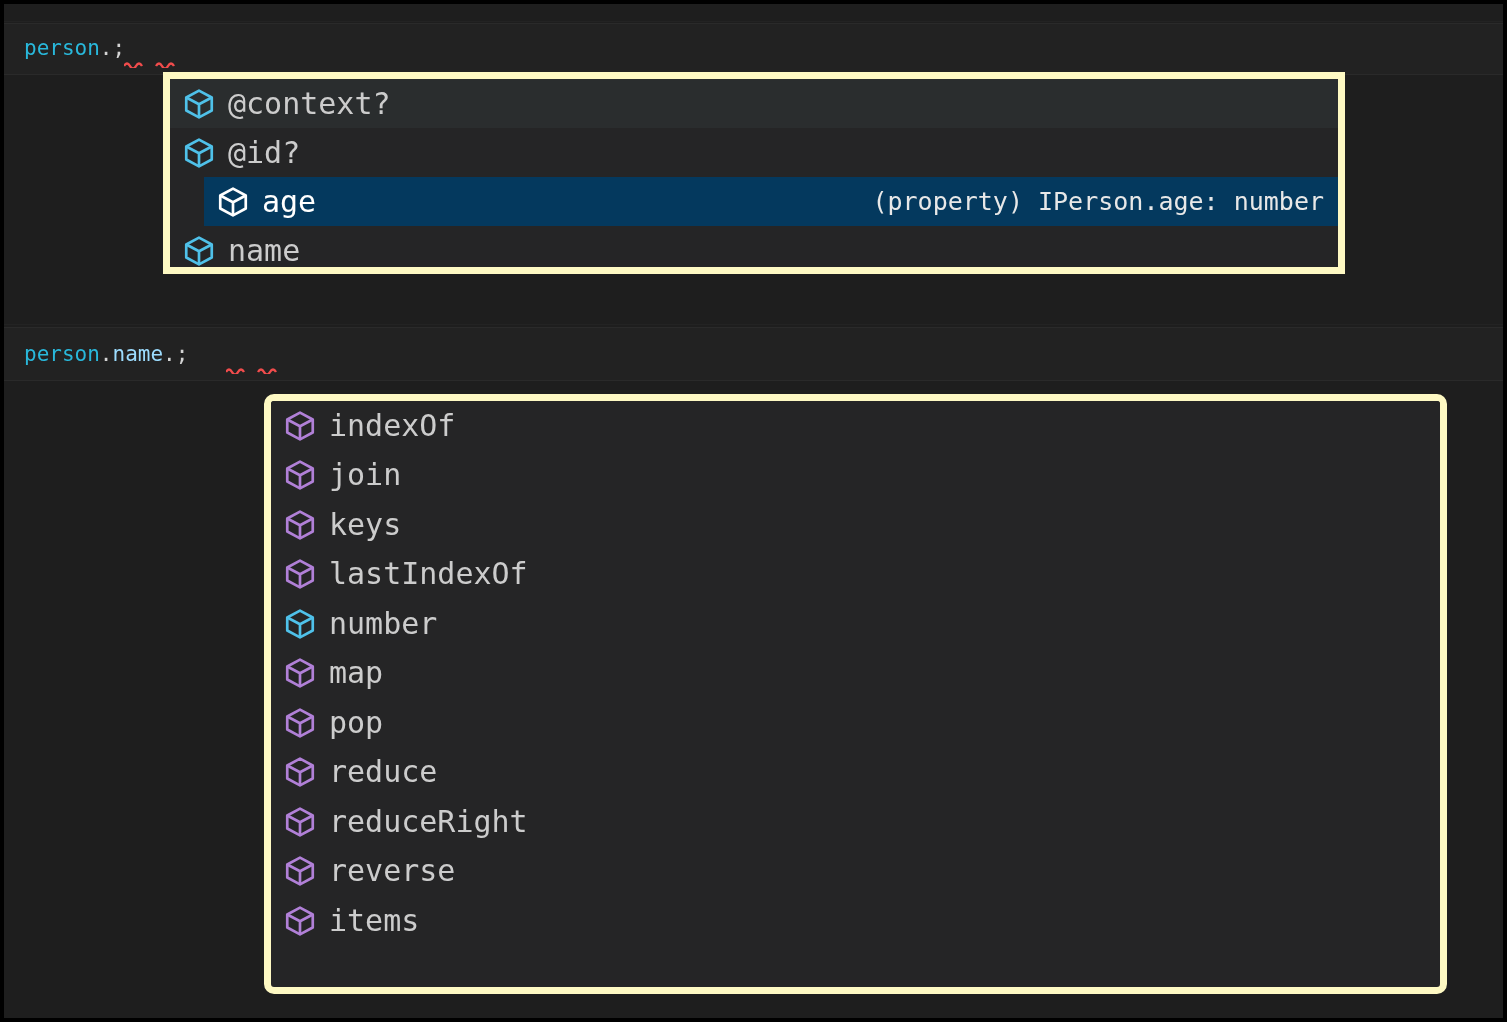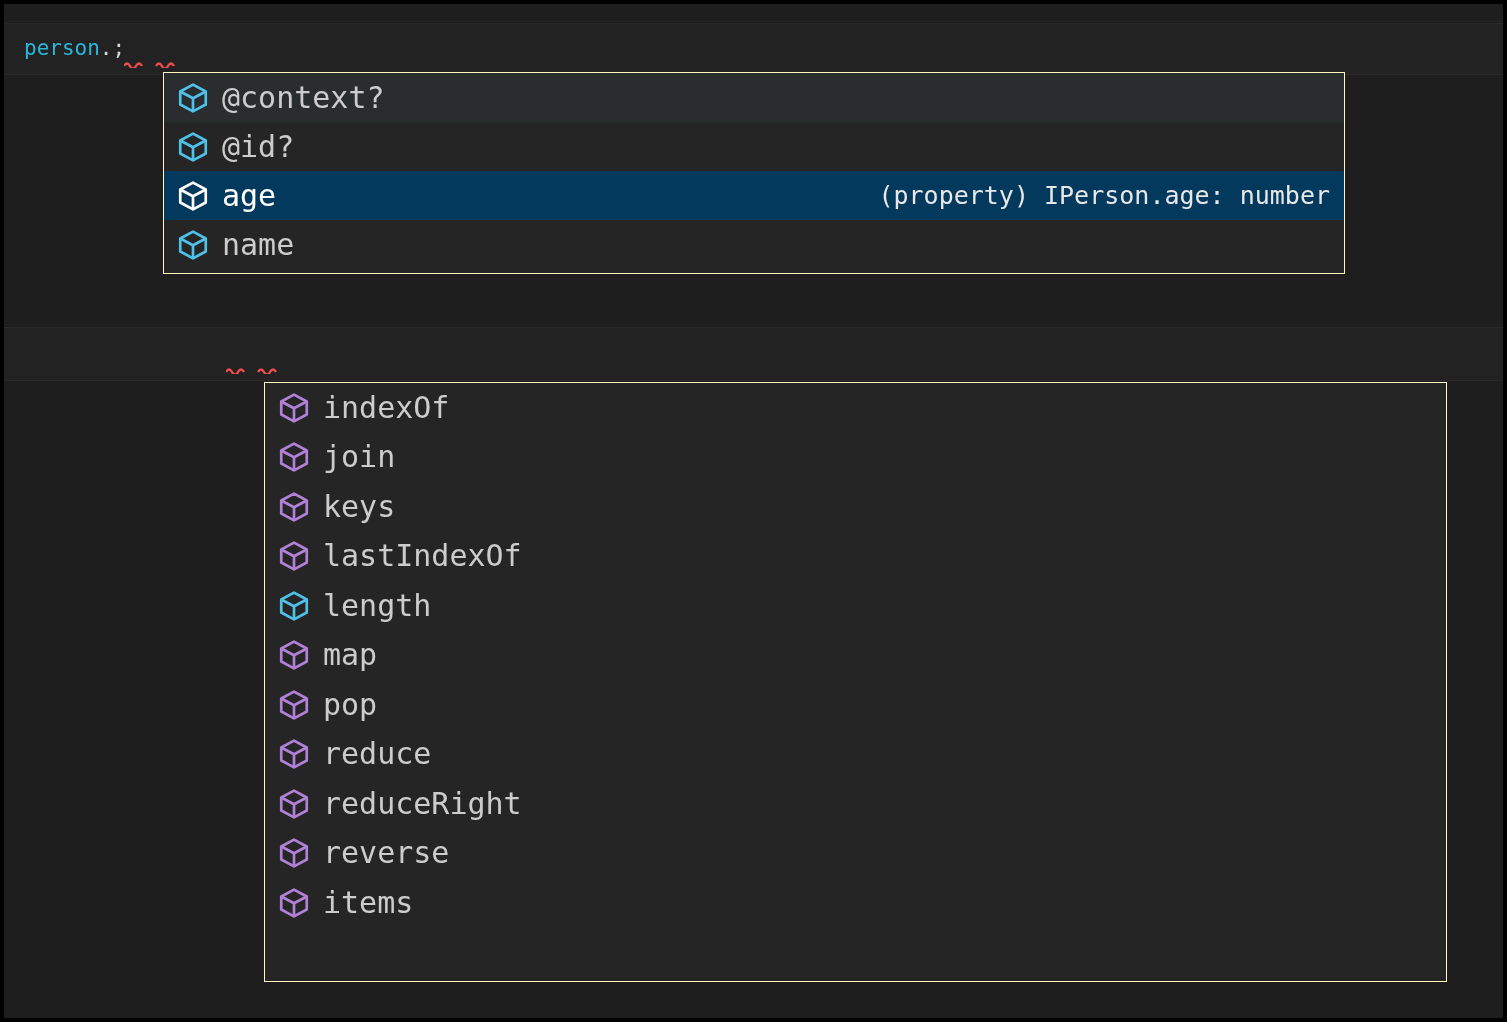--- a/index.html
+++ b/index.html
@@ -59,36 +59,37 @@
     position: absolute;
     height: 7px;
     overflow: hidden;
   }
   .squiggle svg { display: block; }
 
   
   .suggest-widget {
     position: absolute;
     background: #252526;
-    border: 1px solid #fef9c3;
+    border: 7px solid #fef9c3;
     box-sizing: border-box;
     overflow: hidden;
   }
 
   .suggest-row {
     position: relative;
     display: flex;
     align-items: center;
     height: 49px;
     box-sizing: border-box;
     padding-left: 12px;
     background: #252526;
   }
   .suggest-row.focused {
     background: #04395e;
+    margin-left: 34px;
   }
   .suggest-row.hovered {
     background: #2a2d2e;
   }
 
   .row-icon {
     width: 34px;
     height: 34px;
     flex: 0 0 34px;
     margin-right: 12px;
@@ -124,23 +125,24 @@
 
   
   #widget-person {
     left: 159px;
     top: 68px;
     width: 1182px;
     height: 202px;
   }
   #widget-name {
     left: 260px;
-    top: 378px;
+    top: 390px;
     width: 1183px;
     height: 600px;
+    border-radius: 10px;
   }
   #widget-name .suggest-row { height: 49.5px; }
 </style>
 </head>
 <body>
 
 <div class="screen">
 
   <div class="rule" style="top:17px;"></div>
   <div class="current-line" style="top:19px; height:50px;"></div>
@@ -196,20 +198,21 @@
         </svg>
       </span>
       <span class="row-label">name</span>
       <span class="row-detail"></span>
     </div>
   </div>
 
   <div class="rule" style="top:320px;"></div>
   <div class="current-line" style="top:323px; height:52px;"></div>
 
+  <div class="code-line" id="code-line-2" style="left:20px; top:330px;"><span class="tok-var">person</span><span class="tok-punct">.</span><span class="tok-prop">name</span><span class="tok-punct">.</span><span class="tok-punct">;</span></div>
   <div class="squiggle" style="left:222px; top:363px; width:66px;">
     <svg width="66" height="7" viewBox="0 0 66 7" xmlns="http://www.w3.org/2000/svg">
       <path d="M0 5 Q3 0 6 5 T12 5 T18 5" stroke="#f14c4c" stroke-width="2.4" fill="none"></path>
       <path d="M32 5 Q35 0 38 5 T44 5 T50 5" stroke="#f14c4c" stroke-width="2.4" fill="none"></path>
     </svg>
   </div>
 
   <div class="suggest-widget" id="widget-name">
 
     <div class="suggest-row">
@@ -256,21 +259,21 @@
       <span class="row-detail"></span>
     </div>
 
     <div class="suggest-row">
       <span class="row-icon">
         <svg viewBox="0 0 24 24" xmlns="http://www.w3.org/2000/svg">
           <path d="M12 2.6 21 7.4 21 16.6 12 21.4 3 16.6 3 7.4 Z" fill="none" stroke="#4FC1E9" stroke-width="1.9" stroke-linejoin="round"></path>
           <path d="M3 7.4 12 12.2 21 7.4 M12 12.2 12 21.4" fill="none" stroke="#4FC1E9" stroke-width="1.9" stroke-linejoin="round"></path>
         </svg>
       </span>
-      <span class="row-label">length</span>
+      <span class="row-label">number</span>
       <span class="row-detail"></span>
     </div>
 
     <div class="suggest-row">
       <span class="row-icon">
         <svg viewBox="0 0 24 24" xmlns="http://www.w3.org/2000/svg">
           <path d="M12 2.6 21 7.4 21 16.6 12 21.4 3 16.6 3 7.4 Z" fill="none" stroke="#B180D7" stroke-width="1.9" stroke-linejoin="round"></path>
           <path d="M3 7.4 12 12.2 21 7.4 M12 12.2 12 21.4" fill="none" stroke="#B180D7" stroke-width="1.9" stroke-linejoin="round"></path>
         </svg>
       </span>

